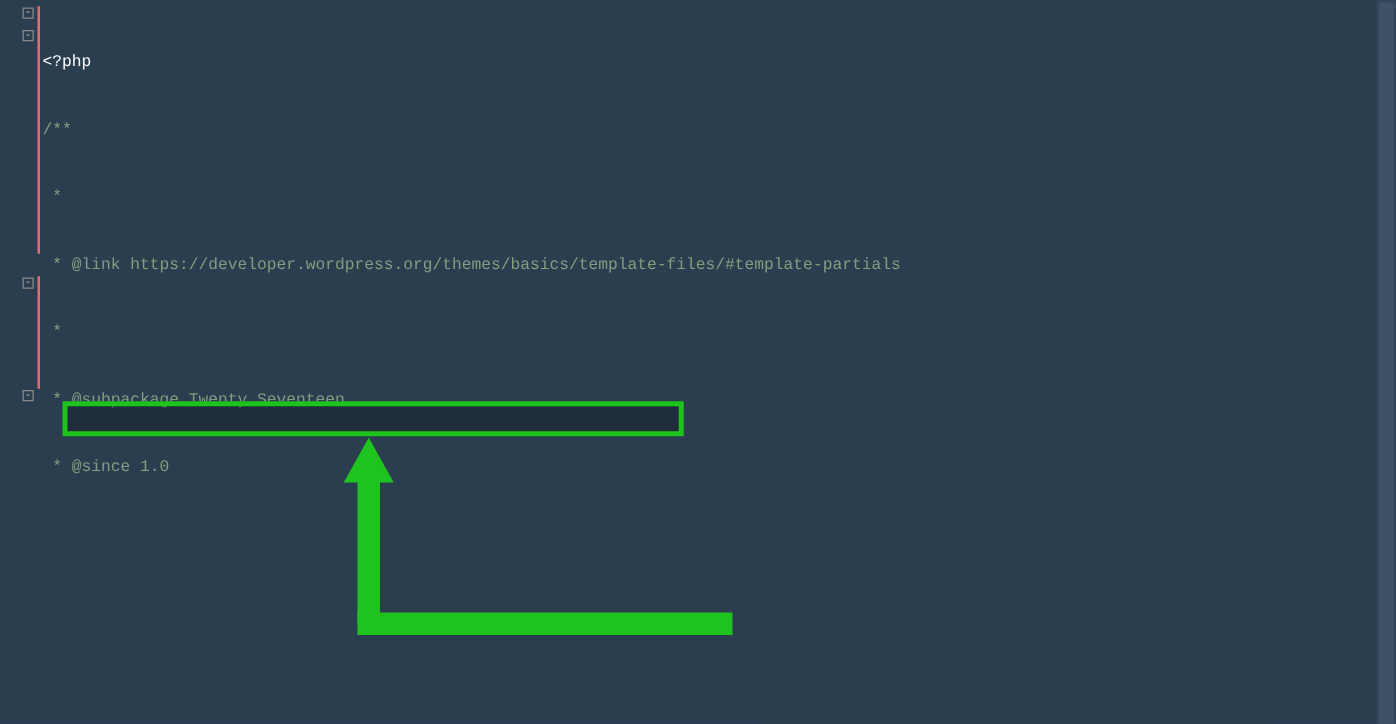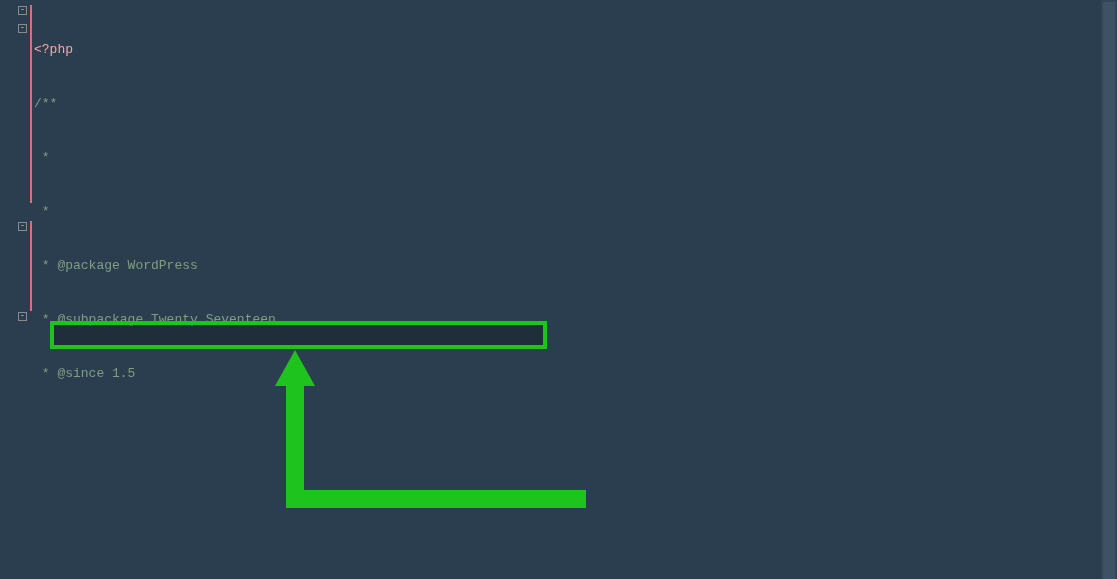--- a/index.html
+++ b/index.html
@@ -29,21 +29,21 @@
     cursor: pointer;
   }
   .code {
     position: absolute;
     left: 34px;
     top: 5px;
     white-space: pre;
   }
   .line { height: 18px; white-space: pre; }
   
-  .t-php   { color: #fca5a5; }   
+  .t-php   { color: #ffffff; }   
   .t-com   { color: #7f9f7f; }
 
   .before-bar {
     position: absolute;
     left: 30px;
     width: 2px;
     background: #e06c75;
   }
 
   .highlight-box {
@@ -86,24 +86,24 @@
 
   <div class="fold" style="left:18px; top:6px;"><span>-</span></div>
   <div class="fold" style="left:18px; top:24px;"><span>-</span></div>
   <div class="fold" style="left:18px; top:222px;"><span>-</span></div>
   <div class="fold" style="left:18px; top:312px;"><span>-</span></div>
 
   <div class="code">
     <div class="line"><span class="t-php">&lt;?php</span></div>
     <div class="line"><span class="t-com">/**</span></div>
     <div class="line"><span class="t-com"> *</span></div>
+    <div class="line"><span class="t-com"> * @link https://developer.wordpress.org/themes/basics/template-files/#template-partials</span></div>
     <div class="line"><span class="t-com"> *</span></div>
-    <div class="line"><span class="t-com"> * @package WordPress</span></div>
     <div class="line"><span class="t-com"> * @subpackage Twenty_Seventeen</span></div>
-    <div class="line"><span class="t-com"> * @since 1.5</span></div>
+    <div class="line"><span class="t-com"> * @since 1.0</span></div>
     
     
     
     
     
     
     
     
     
     

